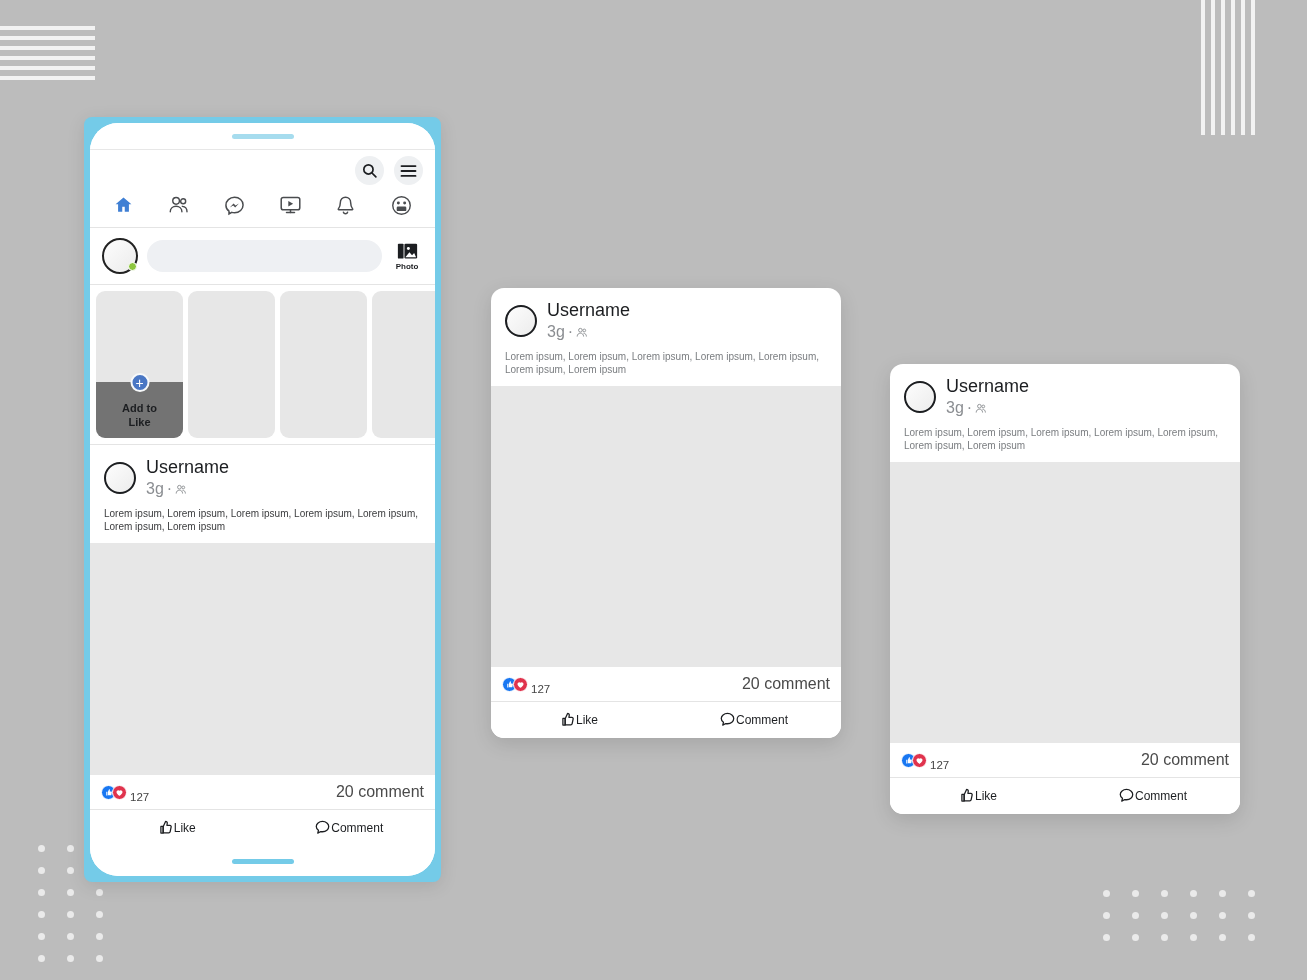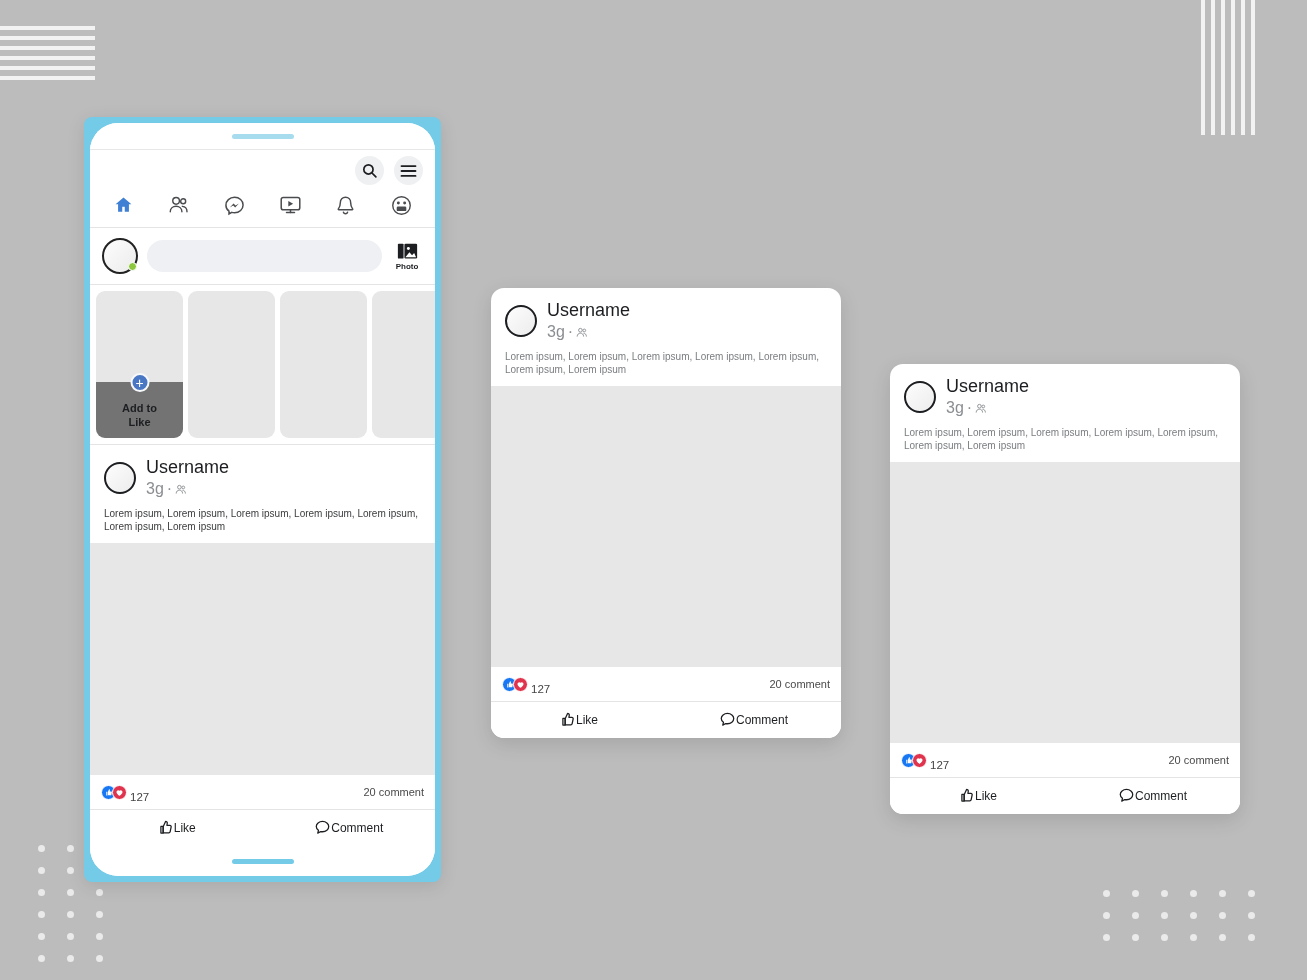--- a/index.html
+++ b/index.html
@@ -182,21 +182,21 @@
   }
   .stats-left { display: flex; align-items: center; gap: 0; }
   .reaction-badge {
     width: 15px; height: 15px; border-radius: 50%;
     display: flex; align-items: center; justify-content: center;
     border: 1.5px solid #fff;
   }
   .reaction-badge.like { background: #1877f2; }
   .reaction-badge.love { background: #e0334d; margin-left: -4px; }
   .count { font-size: 11.5px; color: #444; margin-left: 3px; margin-top: 10px; }
-  .comment-count { font-size: 11px; color: #4a4a4a; }
+  .comment-count { font-size: 16px; color: #4a4a4a; }
   .post-actions {
     display: flex; background: #fff;
     padding: 9px 0 10px 0;
   }
   .action-btn {
     flex: 1 1 50%;
     display: flex; align-items: center; justify-content: center; 
     font-size: 12px; color: #1c1e21; font-weight: 500;
   }
 

